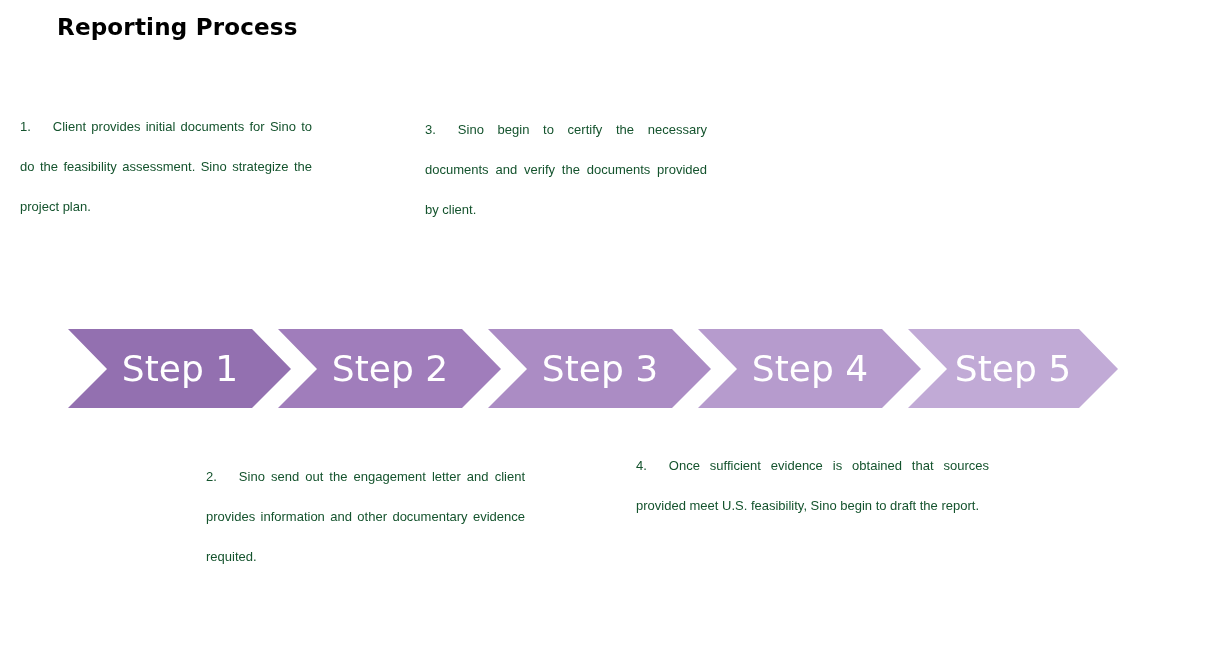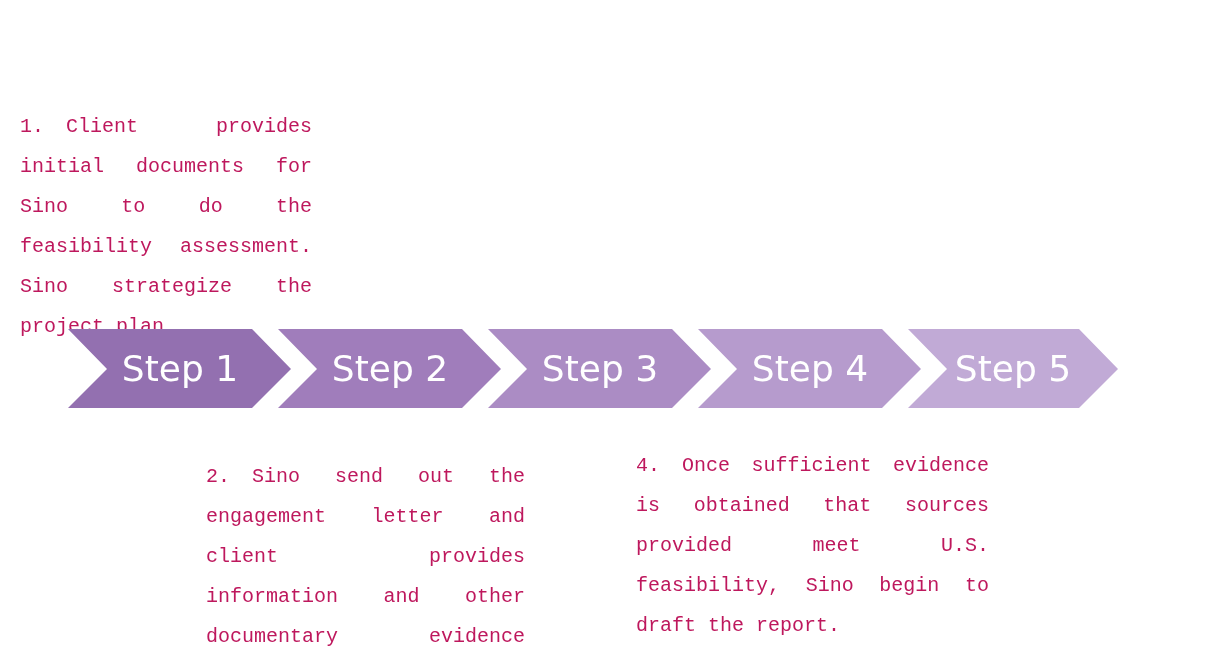--- a/index.html
+++ b/index.html
@@ -30,26 +30,26 @@
     font-weight: bold;
     font-size: 23px;
     letter-spacing: 0.2px;
     color: #000000;
     white-space: nowrap;
   }
 
   
   .step-text {
     position: absolute;
-    font-family: Liberation Mono, monospace;
-    font-size: 20px;
+    font-family: Liberation Sans, sans-serif;
+    font-size: 13px;
     line-height: 40px;
     text-align: justify;
     text-justify: inter-word;
-    color: #be185d;
+    color: #14532d;
     hyphens: none;
   }
   .step-text .num {
     margin-right: 22px;
   }
 
   .block-1 { left: 20px;  top: 107px; width: 292px; }
   .block-3 { left: 425px; top: 110px; width: 282px; }
   .block-5 { left: 845px; top: 110px; width: 343px; }
   .block-2 { left: 206px; top: 457px; width: 319px; }
@@ -77,25 +77,29 @@
   .chevron-shape {
     cursor: pointer;
     pointer-events: auto;
   }
 </style>
 </head>
 <body>
 
 <div class="diagram-root">
 
+  <div class="page-title">Reporting Process</div>
 
   <div class="step-text block-1">
     <span class="num">1.</span><span>Client provides initial documents for Sino to do the feasibility assessment. Sino strategize the project plan.</span>
   </div>
 
+  <div class="step-text block-3">
+    <span class="num">3.</span><span>Sino begin to certify the necessary documents and verify the documents provided by client.</span>
+  </div>
 
 
   <div class="step-text block-2">
     <span class="num">2.</span><span>Sino send out the engagement letter and client provides information and other documentary evidence requited.</span>
   </div>
 
   <div class="step-text block-4">
     <span class="num">4.</span><span>Once sufficient evidence is obtained that sources provided meet U.S. feasibility, Sino begin to draft the report.</span>
   </div>
 

